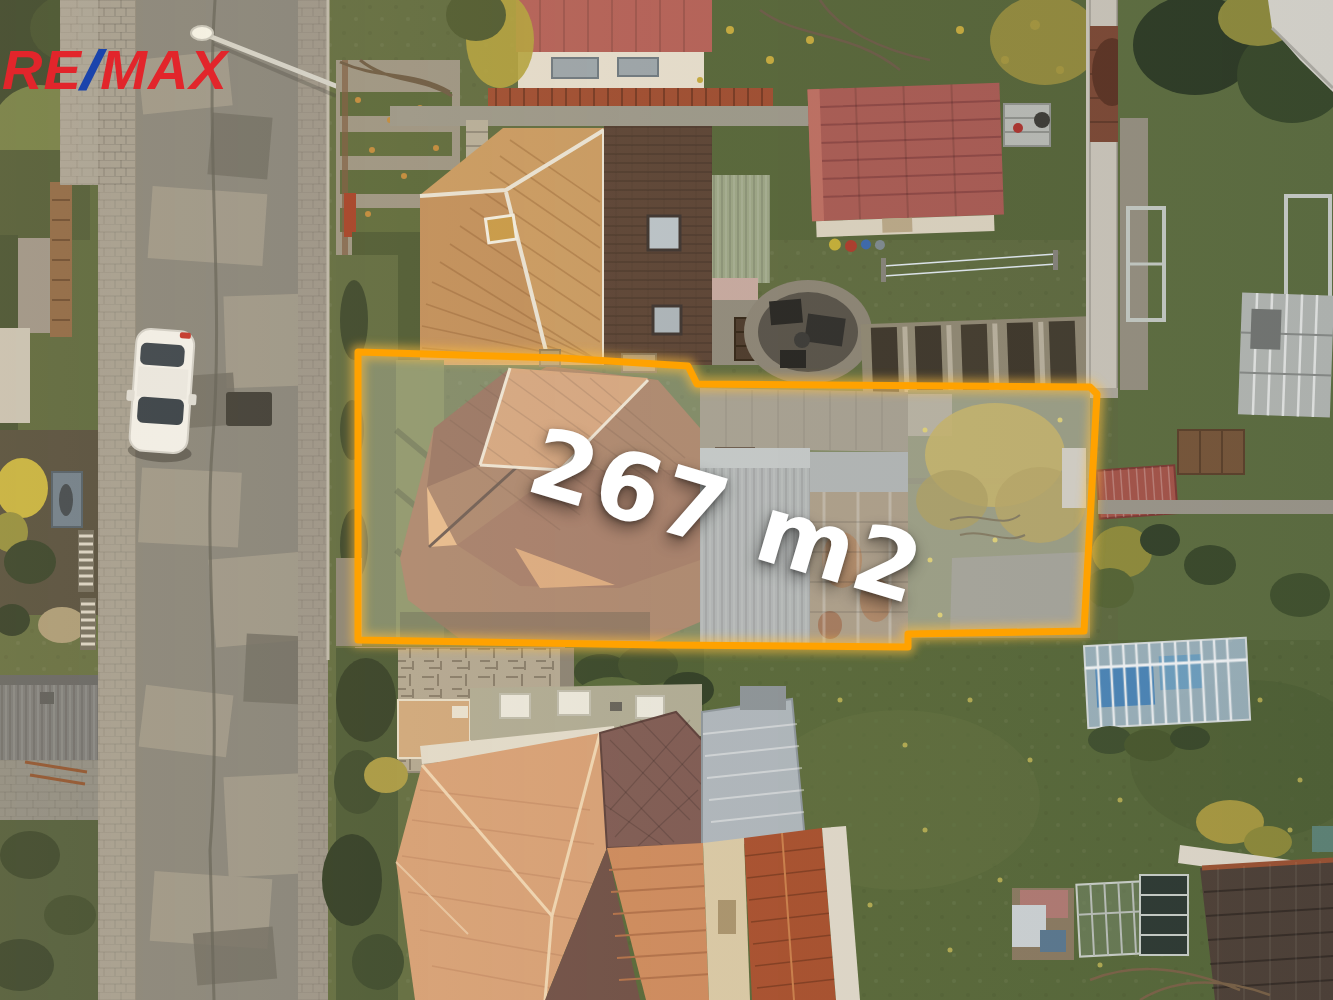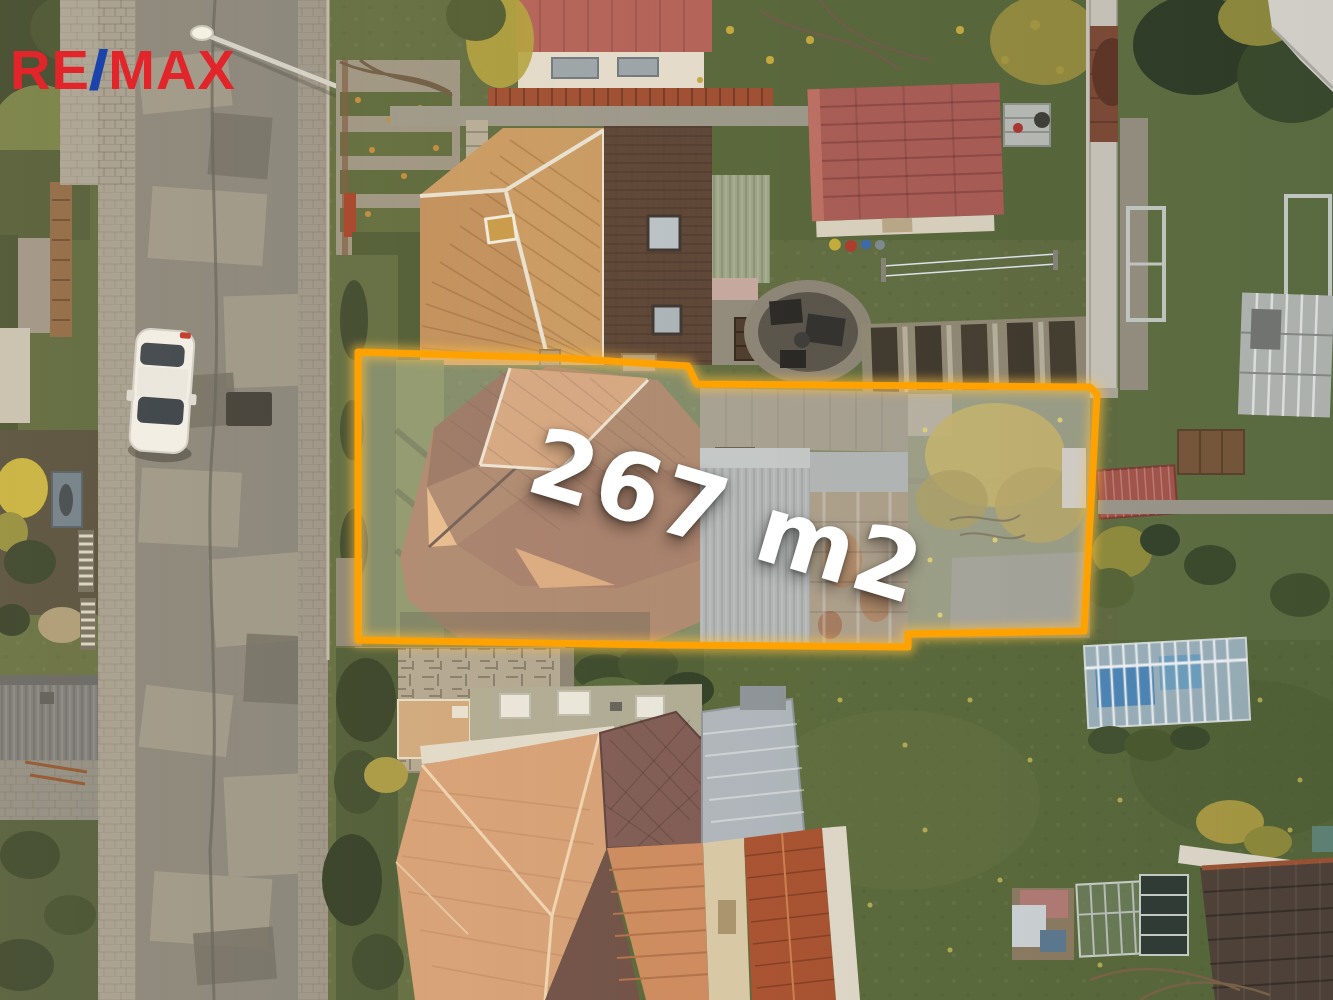--- a/index.html
+++ b/index.html
@@ -11,23 +11,23 @@
   .area-label{
     position:absolute;left:546px;top:414px;
     transform:rotate(16.5deg);transform-origin:left top;
     font-family:"DejaVu Sans","Liberation Sans",sans-serif;
     font-weight:700;font-size:94px;letter-spacing:2px;line-height:1;
     color:var(--label-text,#fff);white-space:nowrap;
     text-shadow:0 7px 16px rgba(0,0,0,.45),0 2px 5px rgba(0,0,0,.35);
     pointer-events:none;user-select:none;
   }
   .remax-logo{
-    position:absolute;left:10px;top:42px;
+    position:absolute;left:2px;top:42px;
     font-family:"Liberation Sans","DejaVu Sans",sans-serif;
-    font-weight:800;font-size:56px;line-height:1;
+    font-style:italic;font-weight:800;font-size:56px;line-height:1;
     letter-spacing:1px;user-select:none;
   }
   .remax-logo .re,.remax-logo .max{color:var(--logo-red,#E2252B);}
   .remax-logo .slash{
     color:var(--logo-blue,#1A44AC);display:inline-block;
     transform:scaleX(1.3);margin:0 1px;font-weight:900;
   }
 </style>
 </head>
 <body>

